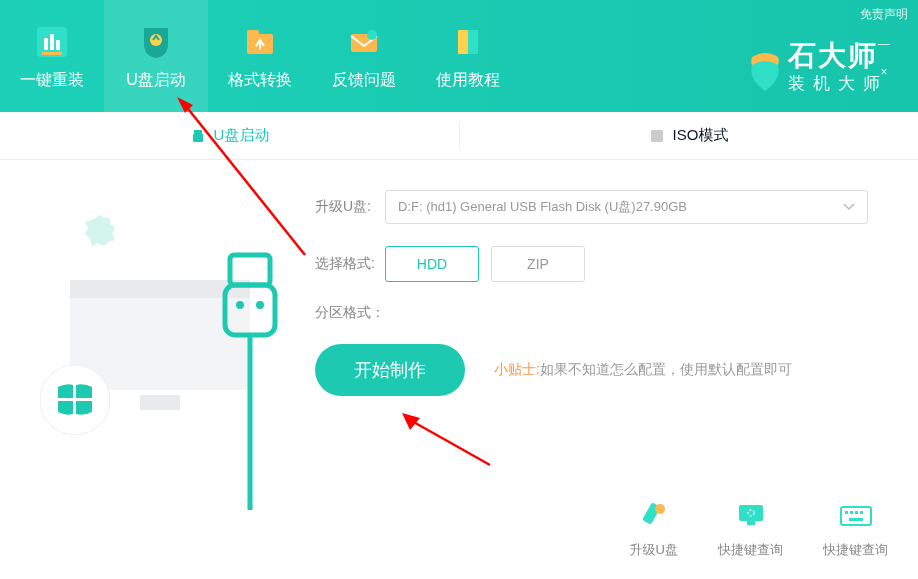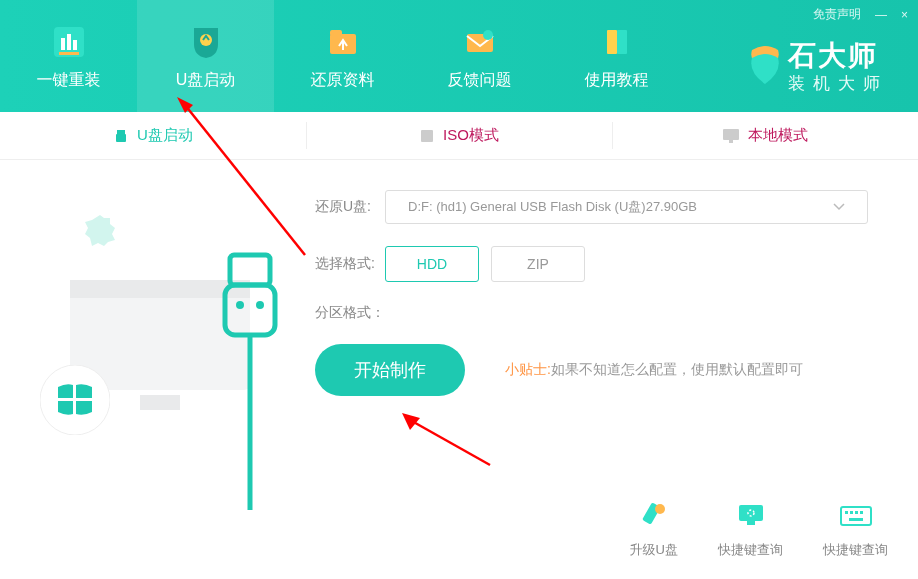--- a/index.html
+++ b/index.html
@@ -1,47 +1,47 @@
 <!DOCTYPE html>
 <html><head>
 <meta charset="utf-8">
 <style>
 * { margin: 0; padding: 0; box-sizing: border-box; font-family: "Microsoft YaHei", sans-serif; }
 body { width: 918px; height: 579px; background: #fff; overflow: hidden; position: relative; }
 
 .header { height: 112px; background: linear-gradient(to right, #1dd1b8, #17c4ac); display: flex; position: relative; }
-.title-bar { position: absolute; top: 6px; right: 10px; display: flex; align-items: center; gap: 14px; font-size: 12px; color: #d9f7f2; z-index: 10; }
+.title-bar { position: absolute; top: 6px; right: 10px; display: flex; align-items: center; gap: 14px; font-size: 12px; color: #d9f7f2; z-index: 10; flex-direction: column; }
 .title-bar span { cursor: pointer; }
 .nav { display: flex; height: 100%; }
-.nav-item { width: 137px; height: 100%; display: flex; flex-direction: column; align-items: center; justify-content: center; cursor: pointer; color: #fff; font-size: 16px; position: relative; }
+.nav-item { width: 104px; height: 100%; display: flex; flex-direction: column; align-items: center; justify-content: center; cursor: pointer; color: #fff; font-size: 16px; position: relative; }
 .nav-item.active { background: rgba(255,255,255,.12); }
 .nav-icon { width: 40px; height: 40px; margin-bottom: 8px; display: flex; align-items: center; justify-content: center; }
-.brand { position: absolute; right: 30px; top: 42px; display: flex; align-items: flex-start; gap: 0; }
+.brand { position: absolute; right: 30px; top: 42px; display: flex; align-items: flex-end; gap: 0; }
 .brand-logo { width: 46px; height: 46px; }
 .brand-text { color: #fff; }
 .brand-title { font-size: 28px; font-weight: 700; letter-spacing: 2px; line-height: 1; }
 .brand-sub { font-size: 17px; letter-spacing: 8px; margin-top: 2px; color: #e6fbf7; }
 
 .subtabs { height: 48px; display: flex; border-bottom: 1px solid #eee; }
-.subtab { flex: 1; display: flex; align-items: center; justify-content: center; gap: 8px; font-size: 15px; cursor: pointer; color: #be185d; position: relative; }
+.subtab { flex: 1; display: flex; align-items: center; justify-content: center; gap: 8px; font-size: 15px; cursor: pointer; color: #0f172a; position: relative; }
 .subtab.active { color: #1ec9b1; }
 .subtab + .subtab::before { content: ''; position: absolute; left: 0; top: 10px; bottom: 10px; width: 1px; background: #eee; }
 
 .content { padding: 30px 0 0 0; display: flex; }
 .illustration { width: 315px; position: relative; height: 300px; }
 .illust-bg { position: absolute; }
 
 .form { flex: 1; padding-right: 50px; }
 .row { display: flex; align-items: center; margin-bottom: 22px; }
 .row-label { width: 70px; color: #888; font-size: 14px; }
-.select-box { flex: 1; height: 34px; border: 1px solid #ddd; border-radius: 3px; display: flex; align-items: center; padding: 0 22px; color: #999; font-size: 13px; justify-content: space-between; cursor: pointer; }
+.select-box { flex: 1; height: 34px; border: 1px solid #ddd; border-radius: 3px; display: flex; align-items: center; padding: 0 12px; color: #999; font-size: 13px; justify-content: space-between; cursor: pointer; }
 .opt-group { display: flex; gap: 12px; }
 .opt { width: 94px; height: 36px; border: 1px solid #ddd; border-radius: 3px; display: flex; align-items: center; justify-content: center; font-size: 14px; color: #999; cursor: pointer; text-align: right; }
 .opt.selected { border-color: #1ec9b1; color: #1ec9b1; }
-.action-row { display: flex; align-items: center; gap: 40px; margin-top: 10px; }
+.action-row { display: flex; align-items: center; gap: 29px; margin-top: 10px; }
 .start-btn { width: 150px; height: 52px; background: #1ec9b1; border-radius: 26px; color: #fff; font-size: 18px; display: flex; align-items: center; justify-content: center; cursor: pointer; margin-left: 0; }
 .tip { font-size: 14px; color: #999; }
 .tip b { color: #ff9544; font-weight: 400; }
 
 .footer { position: absolute; bottom: 20px; right: 30px; display: flex; gap: 40px; }
 .foot-item { display: flex; flex-direction: column; align-items: center; gap: 8px; cursor: pointer; color: #888; font-size: 13px; text-align: right; }
 .foot-icon { width: 36px; height: 36px; display: flex; align-items: center; justify-content: center; }
 
 .arrow-svg { position: absolute; pointer-events: none; z-index: 20; }
 </style>
@@ -78,21 +78,21 @@
       <span>U盘启动</span>
     </div>
     <div class="nav-item">
       <div class="nav-icon">
         <svg width="36" height="36">
             <rect x="5" y="10" width="26" height="20" rx="2" fill="#ffb84d"></rect>
             <rect x="5" y="6" width="12" height="6" rx="2" fill="#ffb84d"></rect>
             <path d="M14 22 L18 16 L22 22 M18 16 L18 26" stroke="#fff" stroke-width="2" fill="none"></path>
           </svg>
       </div>
-      <span>还原资料</span>
+      <span>格式转换</span>
     </div>
     <div class="nav-item">
       <div class="nav-icon">
         <svg width="36" height="36">
             <rect x="5" y="10" width="26" height="18" rx="2" fill="#ffb84d"></rect>
             <path d="M5 12 L18 22 L31 12" stroke="#fff" stroke-width="2" fill="none"></path>
             <circle cx="26" cy="11" r="5" fill="#2fe0c7"></circle>
           </svg>
       </div>
       <span>反馈问题</span>
@@ -125,27 +125,20 @@
         <rect x="4" y="2" width="8" height="4" fill="#1ec9b1"></rect>
         <rect x="3" y="6" width="10" height="8" rx="1" fill="#1ec9b1"></rect>
       </svg>
     <span>U盘启动</span>
   </div>
   <div class="subtab">
     <svg width="16" height="16">
         <rect x="2" y="2" width="12" height="12" rx="1" fill="#ccc"></rect>
       </svg>
     <span>ISO模式</span>
-  </div>
-  <div class="subtab">
-    <svg width="18" height="16">
-        <rect x="1" y="1" width="16" height="11" rx="1" fill="#ccc"></rect>
-        <rect x="7" y="12" width="4" height="3" fill="#ccc"></rect>
-      </svg>
-    <span>本地模式</span>
   </div>
 </div>
 
 <div class="content">
   <div class="illustration">
     <svg class="illust-bg" style="left:80px;top:20px" width="40" height="40">
         <path d="M20 5 L24 8 L30 8 L30 14 L35 18 L32 24 L35 30 L28 32 L24 36 L18 33 L12 36 L10 28 L5 24 L8 18 L5 12 L12 10 Z" fill="#d2f5ee"></path>
       </svg>
     <svg class="illust-bg" style="left:60px;top:80px" width="200" height="150">
         <rect x="10" y="10" width="180" height="110" rx="6" fill="#f3f4f5"></rect>
@@ -165,21 +158,21 @@
         <rect x="20" y="5" width="40" height="30" rx="4" fill="none" stroke="#1ec9b1" stroke-width="5"></rect>
         <rect x="15" y="35" width="50" height="50" rx="10" fill="none" stroke="#1ec9b1" stroke-width="5"></rect>
         <circle cx="30" cy="55" r="4" fill="#1ec9b1"></circle>
         <circle cx="50" cy="55" r="4" fill="#1ec9b1"></circle>
         <path d="M40 85 L40 260" stroke="#1ec9b1" stroke-width="5" fill="none"></path>
       </svg>
   </div>
 
   <div class="form">
     <div class="row">
-      <div class="row-label">还原U盘:</div>
+      <div class="row-label">升级U盘:</div>
       <div class="select-box">
         <span>D:F: (hd1) General USB Flash Disk (U盘)27.90GB</span>
         <svg width="12" height="8">
             <path d="M1 1 L6 6 L11 1" stroke="#bbb" stroke-width="1.5" fill="none"></path>
           </svg>
       </div>
     </div>
     <div class="row">
       <div class="row-label">选择格式:</div>
       <div class="opt-group">

